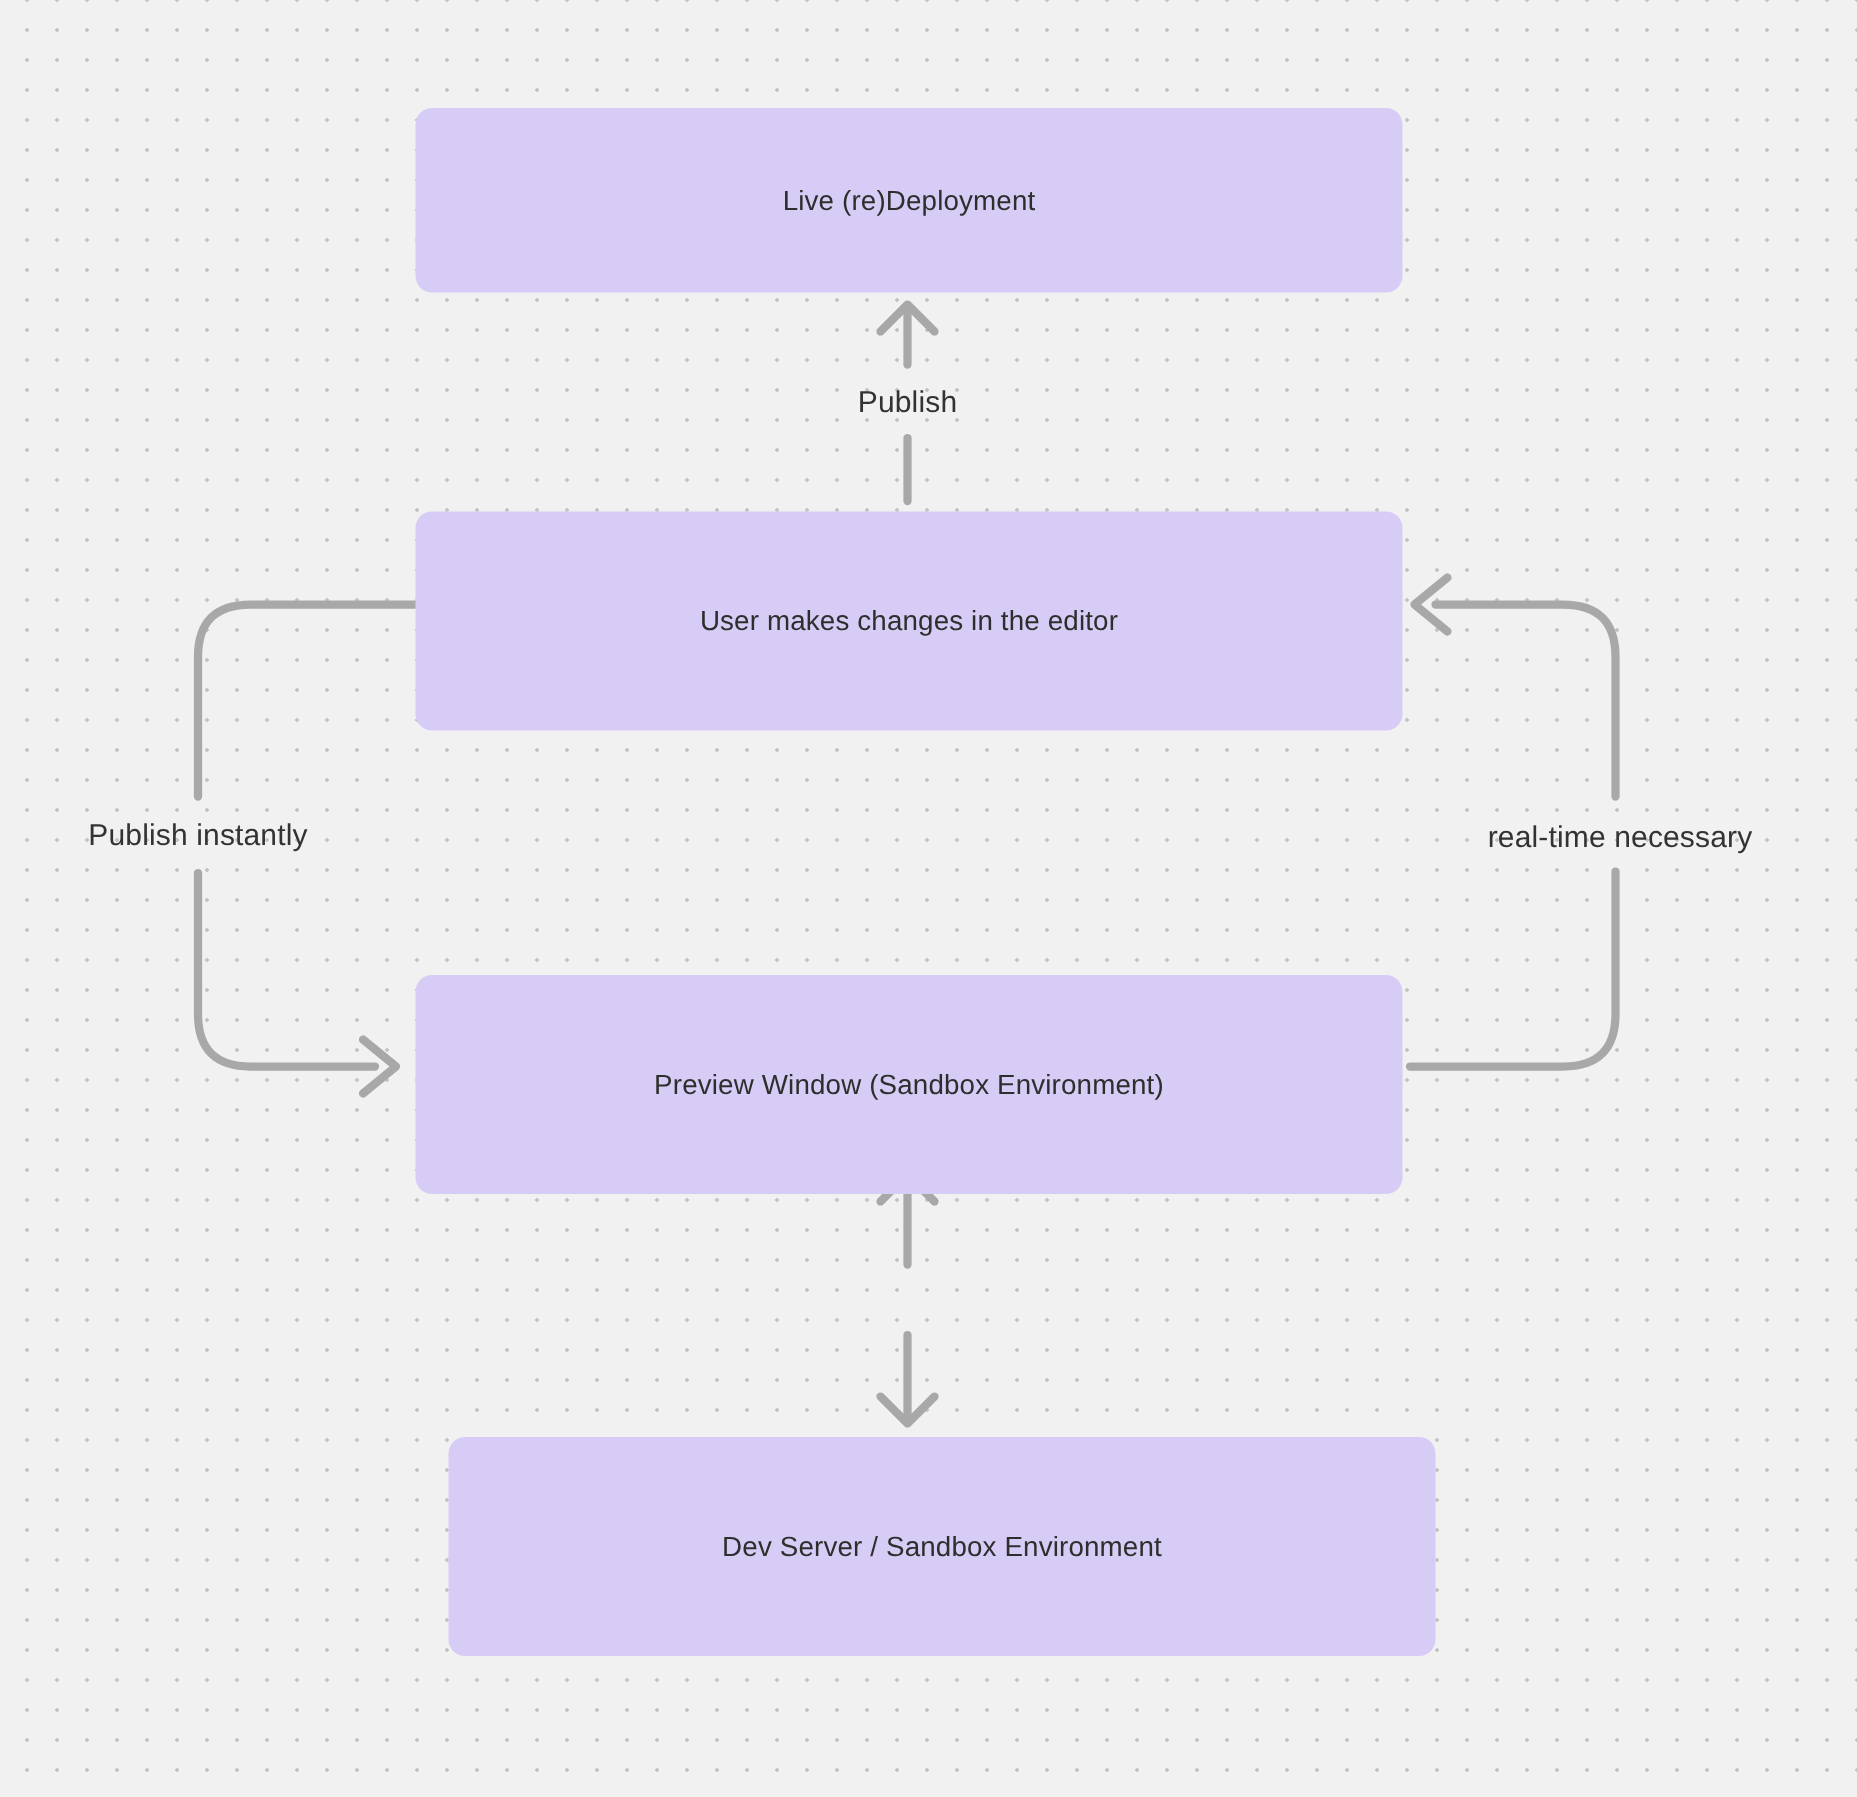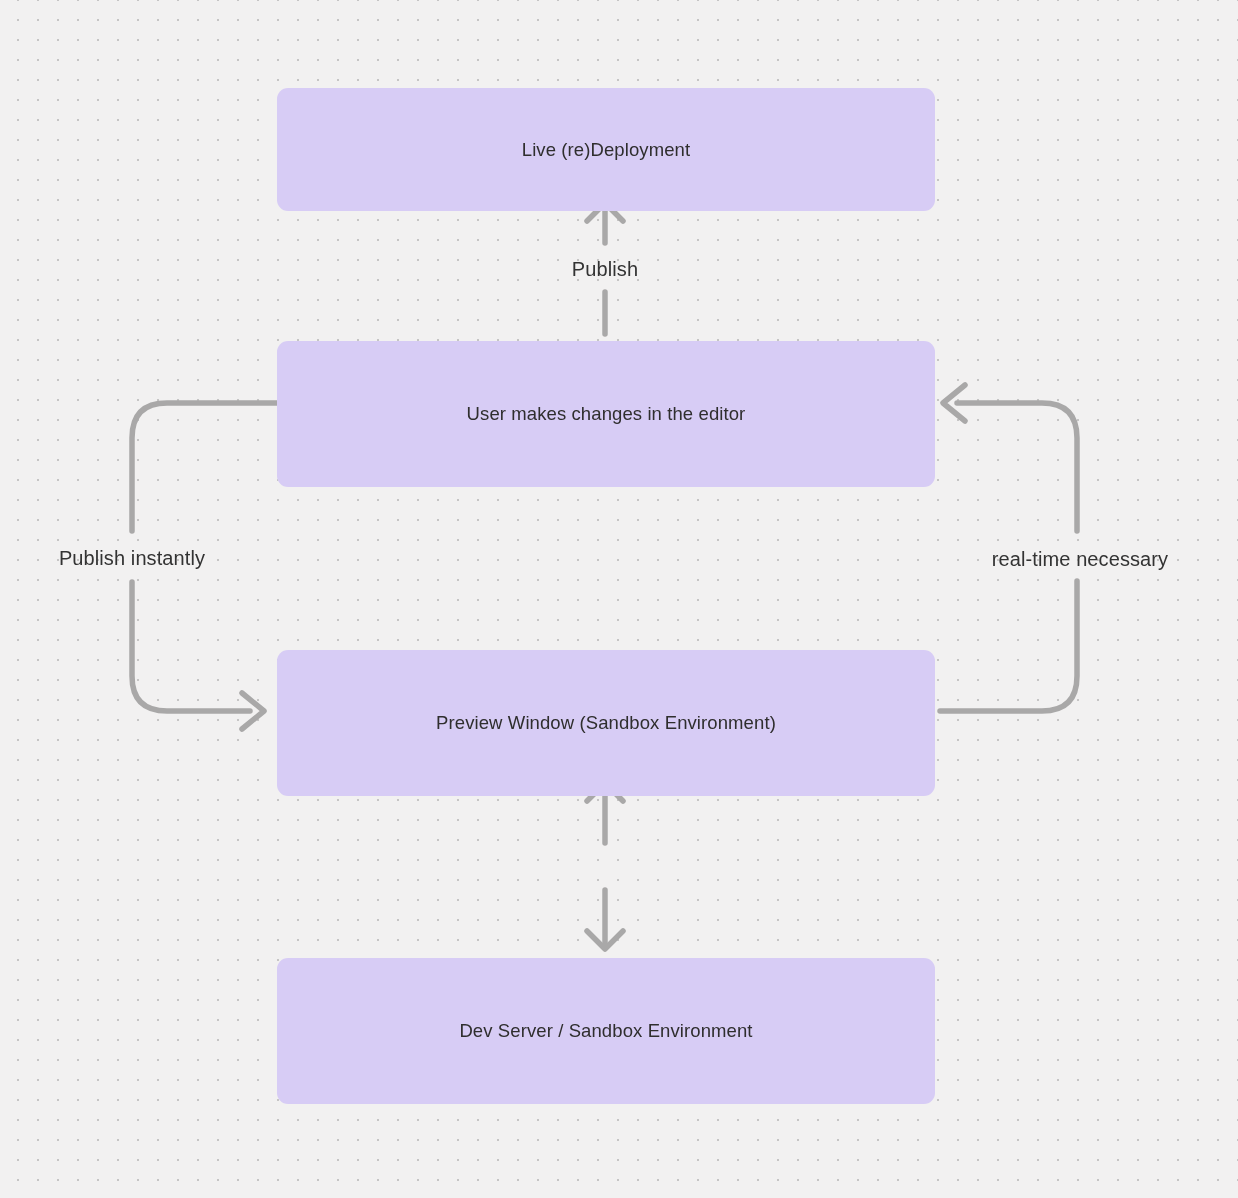--- a/index.html
+++ b/index.html
@@ -32,24 +32,24 @@
     height:146px;
     background:var(--node-fill);
     border-radius:11px;
     display:flex;
     align-items:center;
     justify-content:center;
     color:var(--node-text);
     font-size:18.5px;
     letter-spacing:0.1px;
   }
-  .node-1{top:72px;height:123px;margin-top:16px;}
+  .node-1{top:72px;height:123px;}
   .node-2{top:341px;}
   .node-3{top:650px;}
-  .node-4{top:958px;}
+  .node-4{top:958px;margin-left:22px;}
   .edges{
     position:absolute;
     inset:0;
     width:1238px;
     height:1198px;
   }
   .edges path{
     stroke:var(--arrow);
     stroke-width:5.5;
     fill:none;

